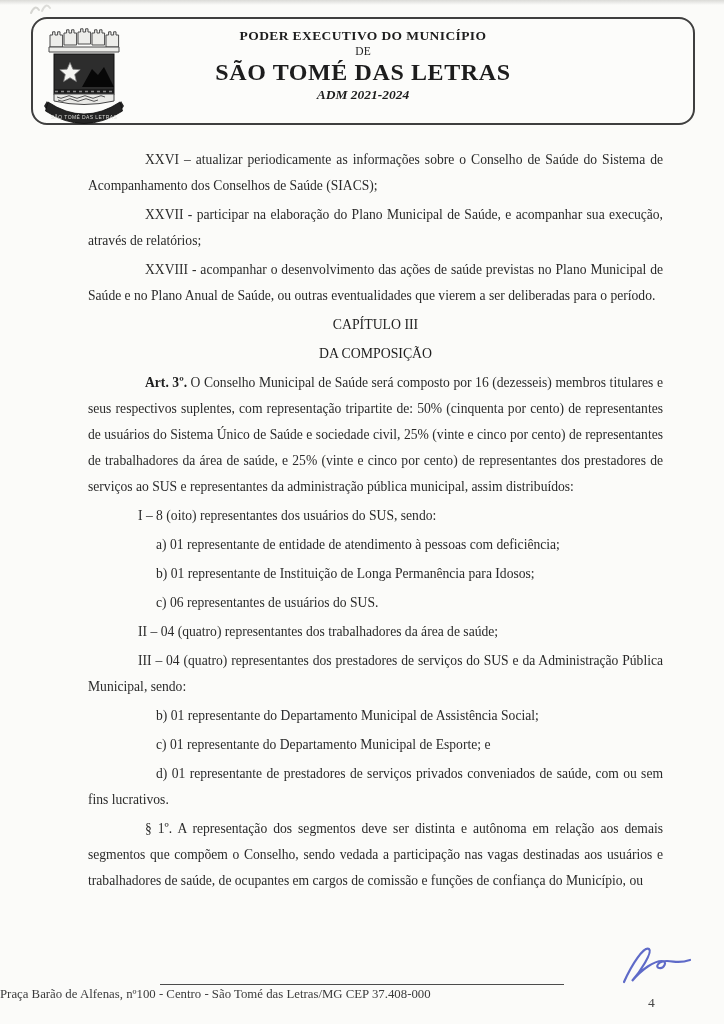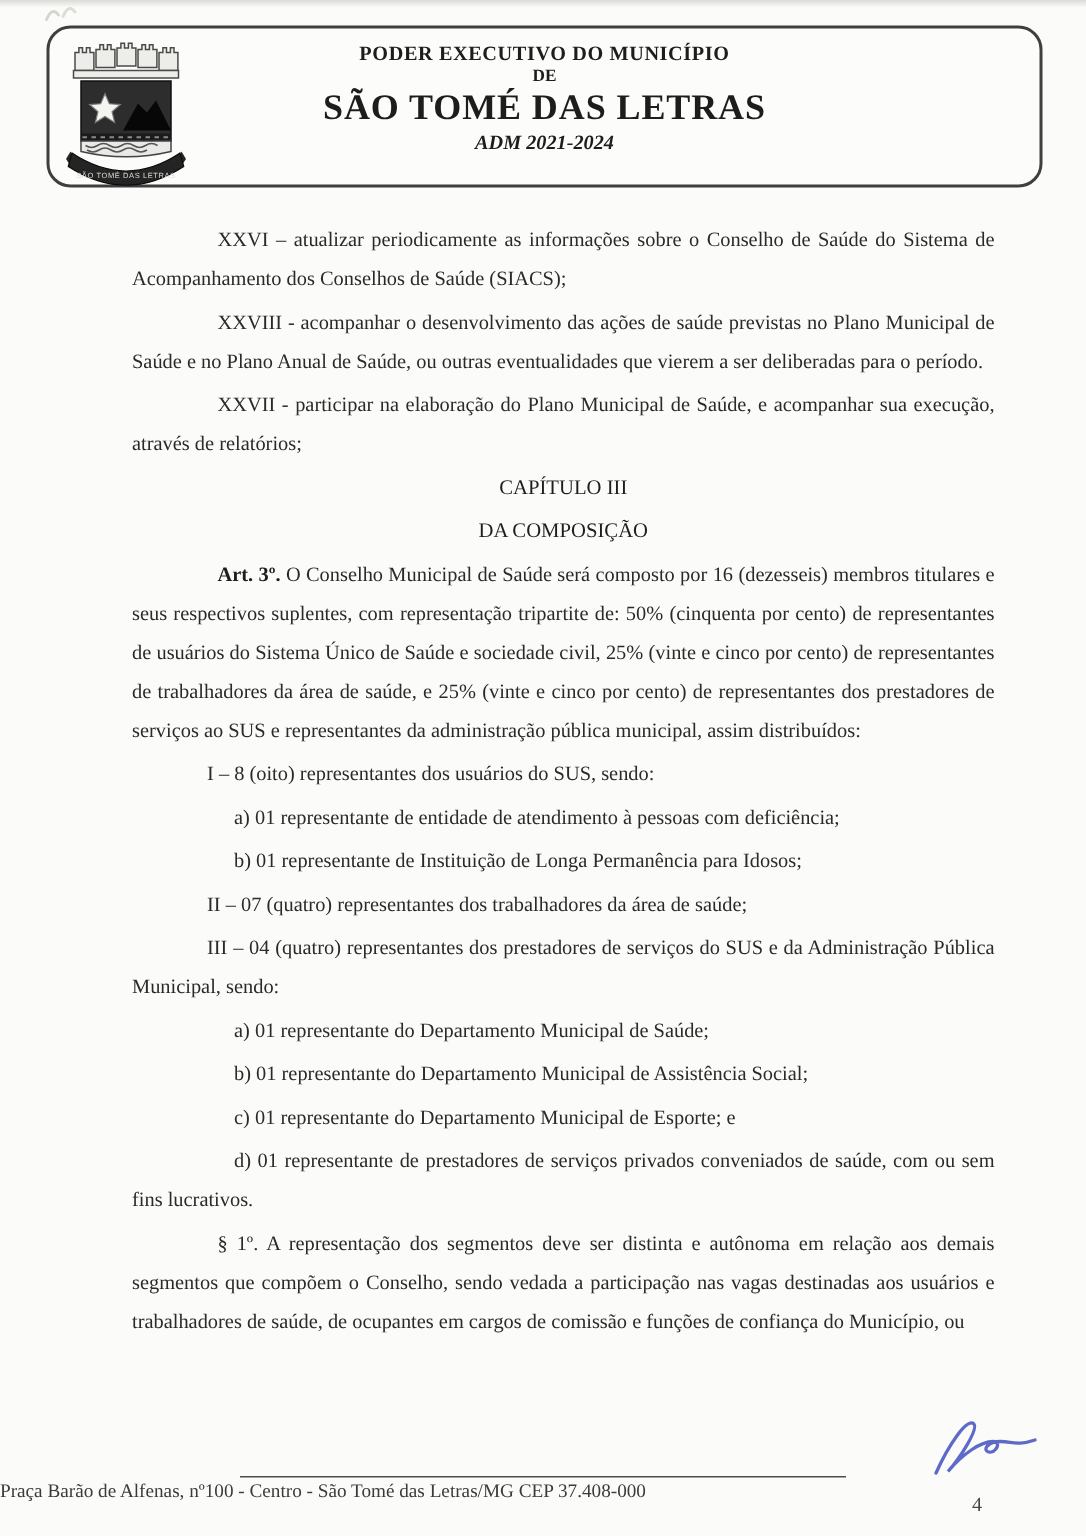--- a/index.html
+++ b/index.html
@@ -13,21 +13,21 @@
     background:linear-gradient(rgba(170,170,165,.4),rgba(170,170,165,0));
     pointer-events:none;
   }
   
   .header-box{
     position:absolute;left:31px;top:17px;width:660px;height:104px;
     border:2px solid #3f3f3f;border-radius:16px;background:#fcfcfa;
   }
   .header-text{position:absolute;left:31px;top:28px;width:664px;text-align:center;color:#1d1d1d;}
   .h-line1{font-size:13.5px;font-weight:bold;letter-spacing:.4px;}
-  .h-line2{font-size:11.5px;font-weight:bold;margin-top:1px;}
+  .h-line2{font-size:11.5px;font-weight:normal;margin-top:1px;}
   .h-line3{font-size:24px;font-weight:bold;letter-spacing:.6px;margin-top:2px;}
   .h-line4{font-size:13.5px;font-weight:bold;font-style:italic;margin-top:1px;}
   .crest{position:absolute;left:42px;top:23px;width:84px;height:102px;z-index:2;}
   .smudge{position:absolute;left:28px;top:1px;width:34px;height:16px;opacity:.55;}
   
   .content{
     position:absolute;left:88px;top:147px;width:575px;
     font-size:13.6px;line-height:26px;text-align:justify;
   }
   .para{margin:0 0 3px;text-indent:57px;}
@@ -89,36 +89,36 @@
 
   <div class="header-text">
     <div class="h-line1">PODER EXECUTIVO DO MUNICÍPIO</div>
     <div class="h-line2">DE</div>
     <div class="h-line3">SÃO TOMÉ DAS LETRAS</div>
     <div class="h-line4">ADM 2021-2024</div>
   </div>
 
   <div class="content">
     <p class="para">XXVI – atualizar periodicamente as informações sobre o Conselho de Saúde do Sistema de Acompanhamento dos Conselhos de Saúde (SIACS);</p>
+    <p class="para">XXVII - participar na elaboração do Plano Municipal de Saúde, e acompanhar sua execução, através de relatórios;</p>
     <p class="para">XXVIII - acompanhar o desenvolvimento das ações de saúde previstas no Plano Municipal de Saúde e no Plano Anual de Saúde, ou outras eventualidades que vierem a ser deliberadas para o período.</p>
-    <p class="para">XXVII - participar na elaboração do Plano Municipal de Saúde, e acompanhar sua execução, através de relatórios;</p>
 
     <p class="heading">CAPÍTULO III</p>
     <p class="heading">DA COMPOSIÇÃO</p>
 
     <p class="para"><span class="lead-bold">Art. 3º.</span> <span>O Conselho Municipal de Saúde será composto por 16 (dezesseis) membros titulares e seus respectivos suplentes, com representação tripartite de: 50% (cinquenta por cento) de representantes de usuários do Sistema Único de Saúde e sociedade civil, 25% (vinte e cinco por cento) de representantes de trabalhadores da área de saúde, e 25% (vinte e cinco por cento) de representantes dos prestadores de serviços ao SUS e representantes da administração pública municipal, assim distribuídos:</span></p>
 
     <p class="item">I – 8 (oito) representantes dos usuários do SUS, sendo:</p>
     <p class="sub">a) 01 representante de entidade de atendimento à pessoas com deficiência;</p>
     <p class="sub">b) 01 representante de Instituição de Longa Permanência para Idosos;</p>
+    <p class="sub">c) 06 representantes de usuários do SUS.</p>
 
-    <p class="item">II – 07 (quatro) representantes dos trabalhadores da área de saúde;</p>
+    <p class="item">II – 04 (quatro) representantes dos trabalhadores da área de saúde;</p>
     <p class="item">III – 04 (quatro) representantes dos prestadores de serviços do SUS e da Administração Pública Municipal, sendo:</p>
 
-    <p class="sub">a) 01 representante do Departamento Municipal de Saúde;</p>
     <p class="sub">b) 01 representante do Departamento Municipal de Assistência Social;</p>
     <p class="sub">c) 01 representante do Departamento Municipal de Esporte; e</p>
     <p class="sub">d) 01 representante de prestadores de serviços privados conveniados de saúde, com ou sem fins lucrativos.</p>
 
     <p class="para">§ 1º. A representação dos segmentos deve ser distinta e autônoma em relação aos demais segmentos que compõem o Conselho, sendo vedada a participação nas vagas destinadas aos usuários e trabalhadores de saúde, de ocupantes em cargos de comissão e funções de confiança do Município, ou</p>
   </div>
 
   <svg class="signature" viewBox="0 0 88 50">
     <path d="M12 42 C20 24 32 6 37 9 C41 12 28 32 20 41 C30 29 42 21 50 21 C56 21 52 29 47 28 C43 27 46 21 55 21 C63 21 66 24 78 20" stroke="#4c5ac2" stroke-width="2.2" fill="none" stroke-linecap="round" opacity="0.9"></path>
   </svg>

